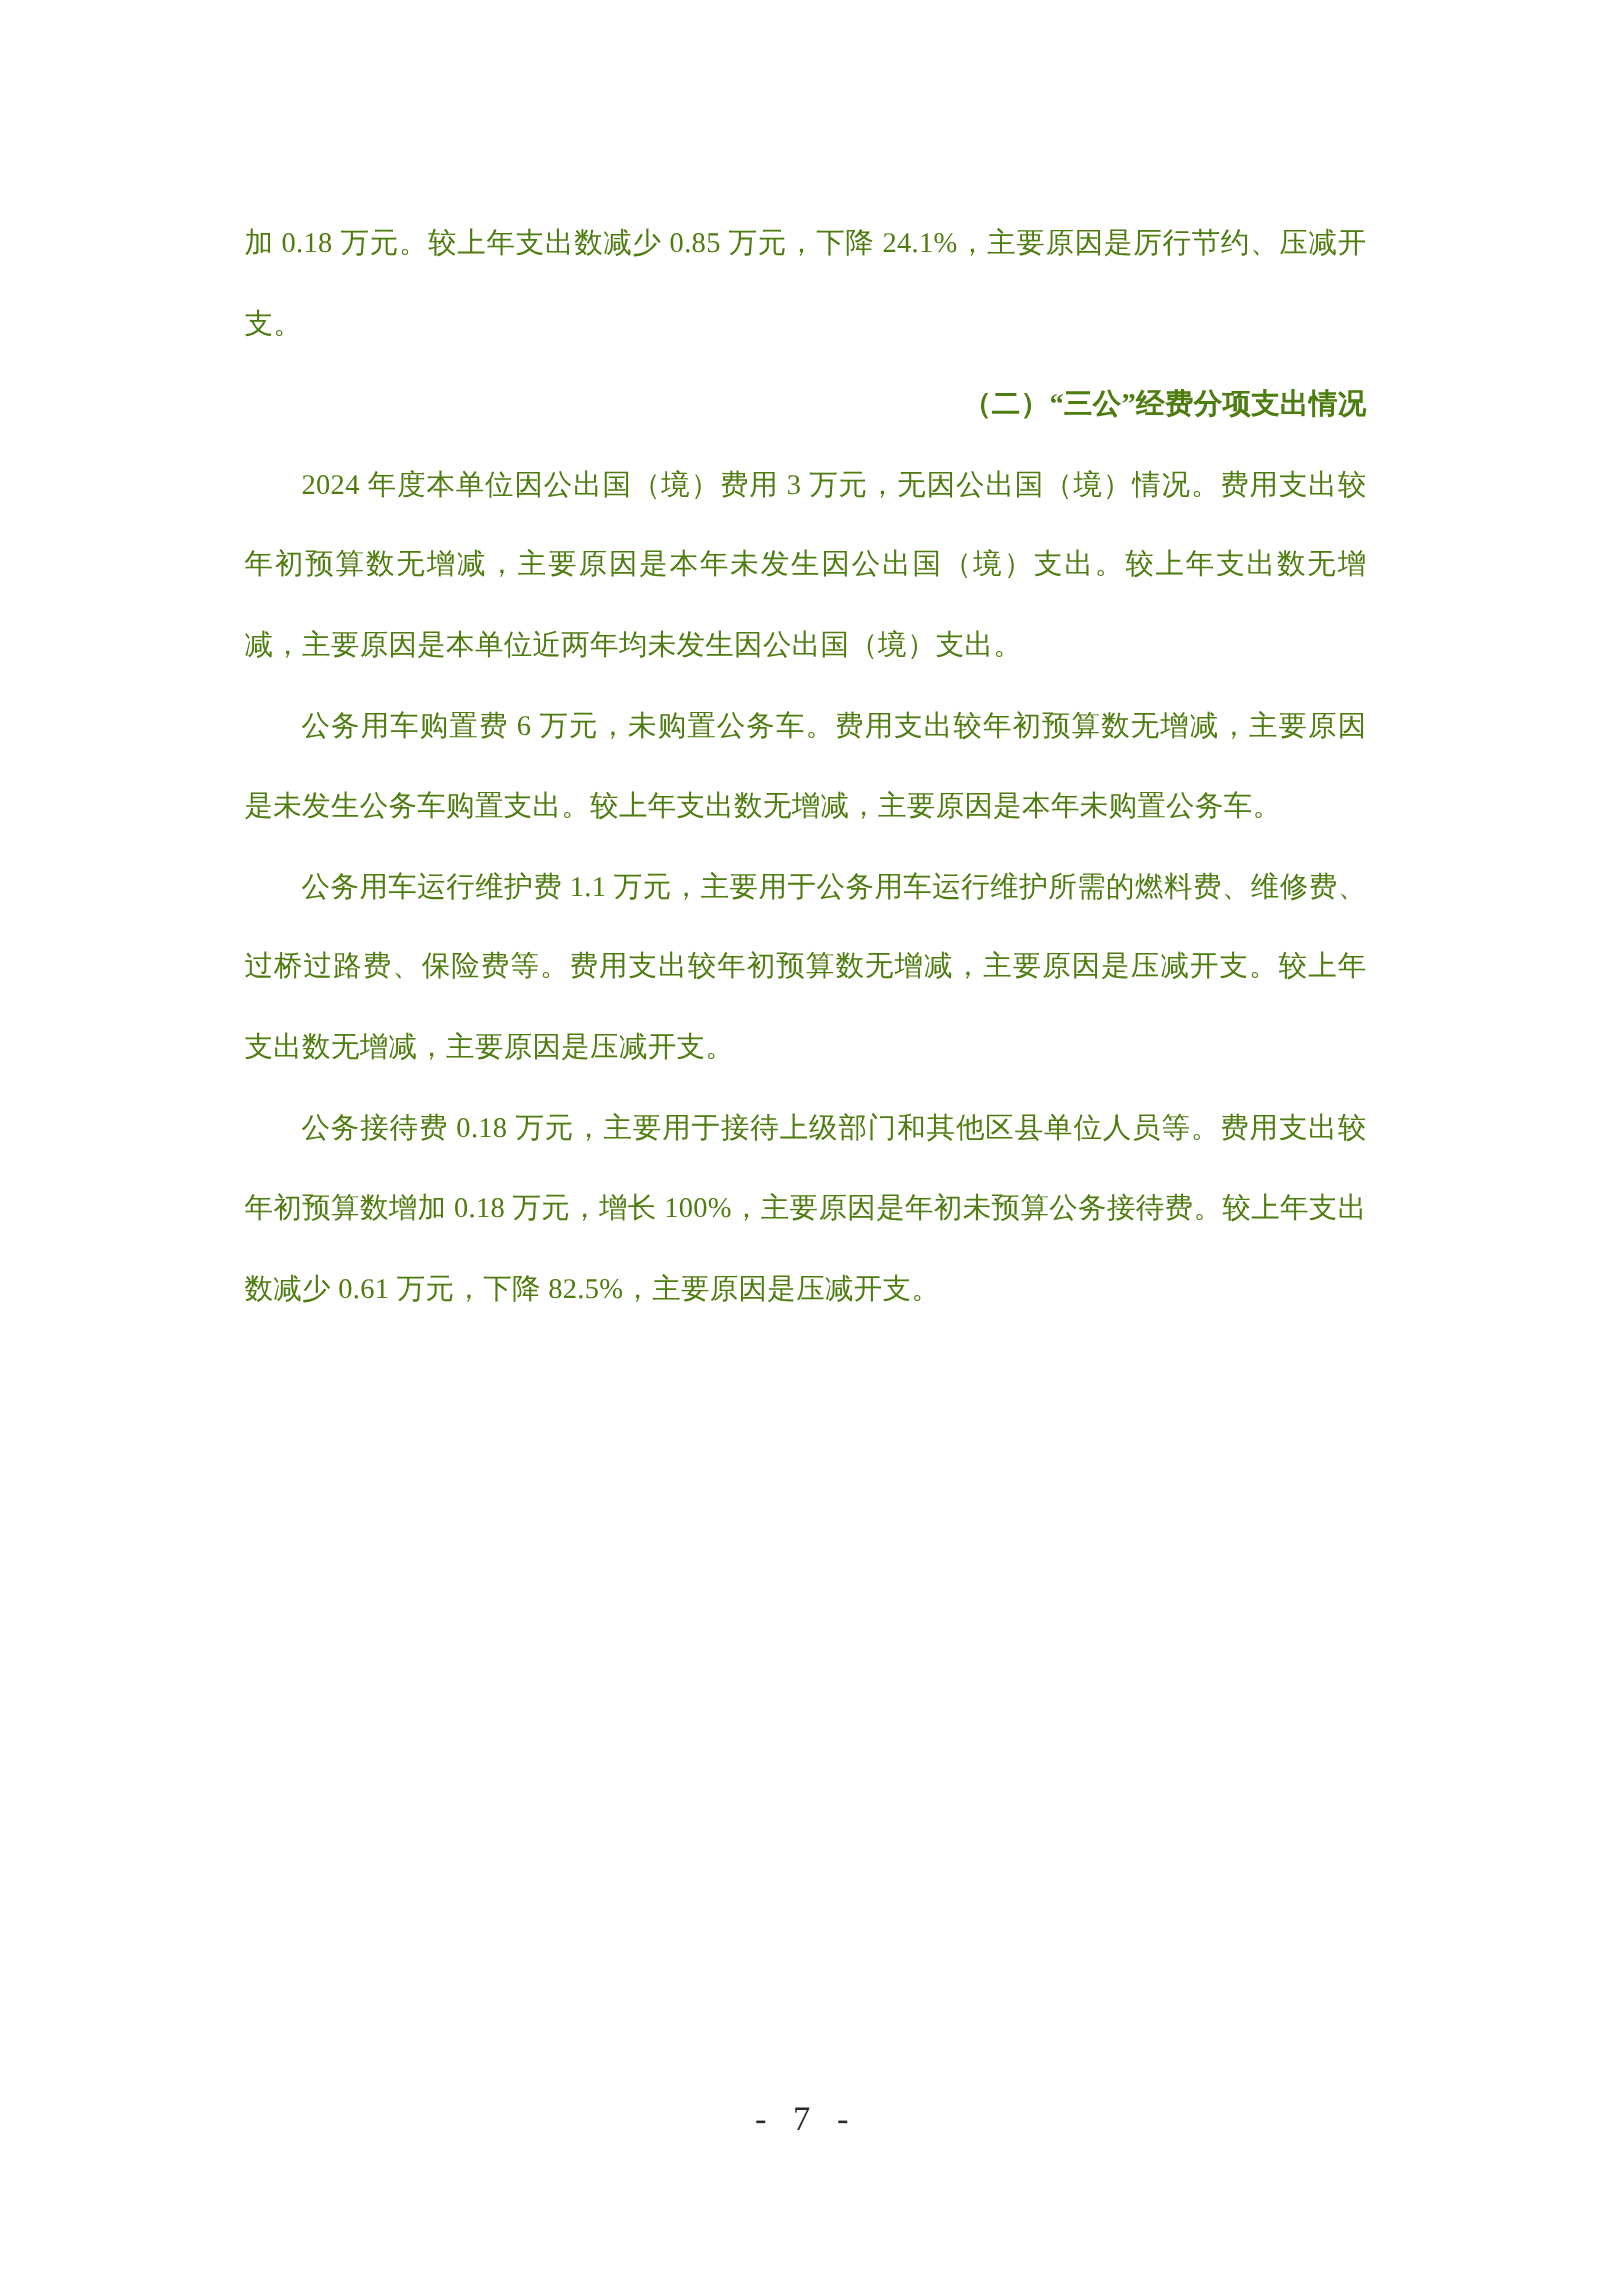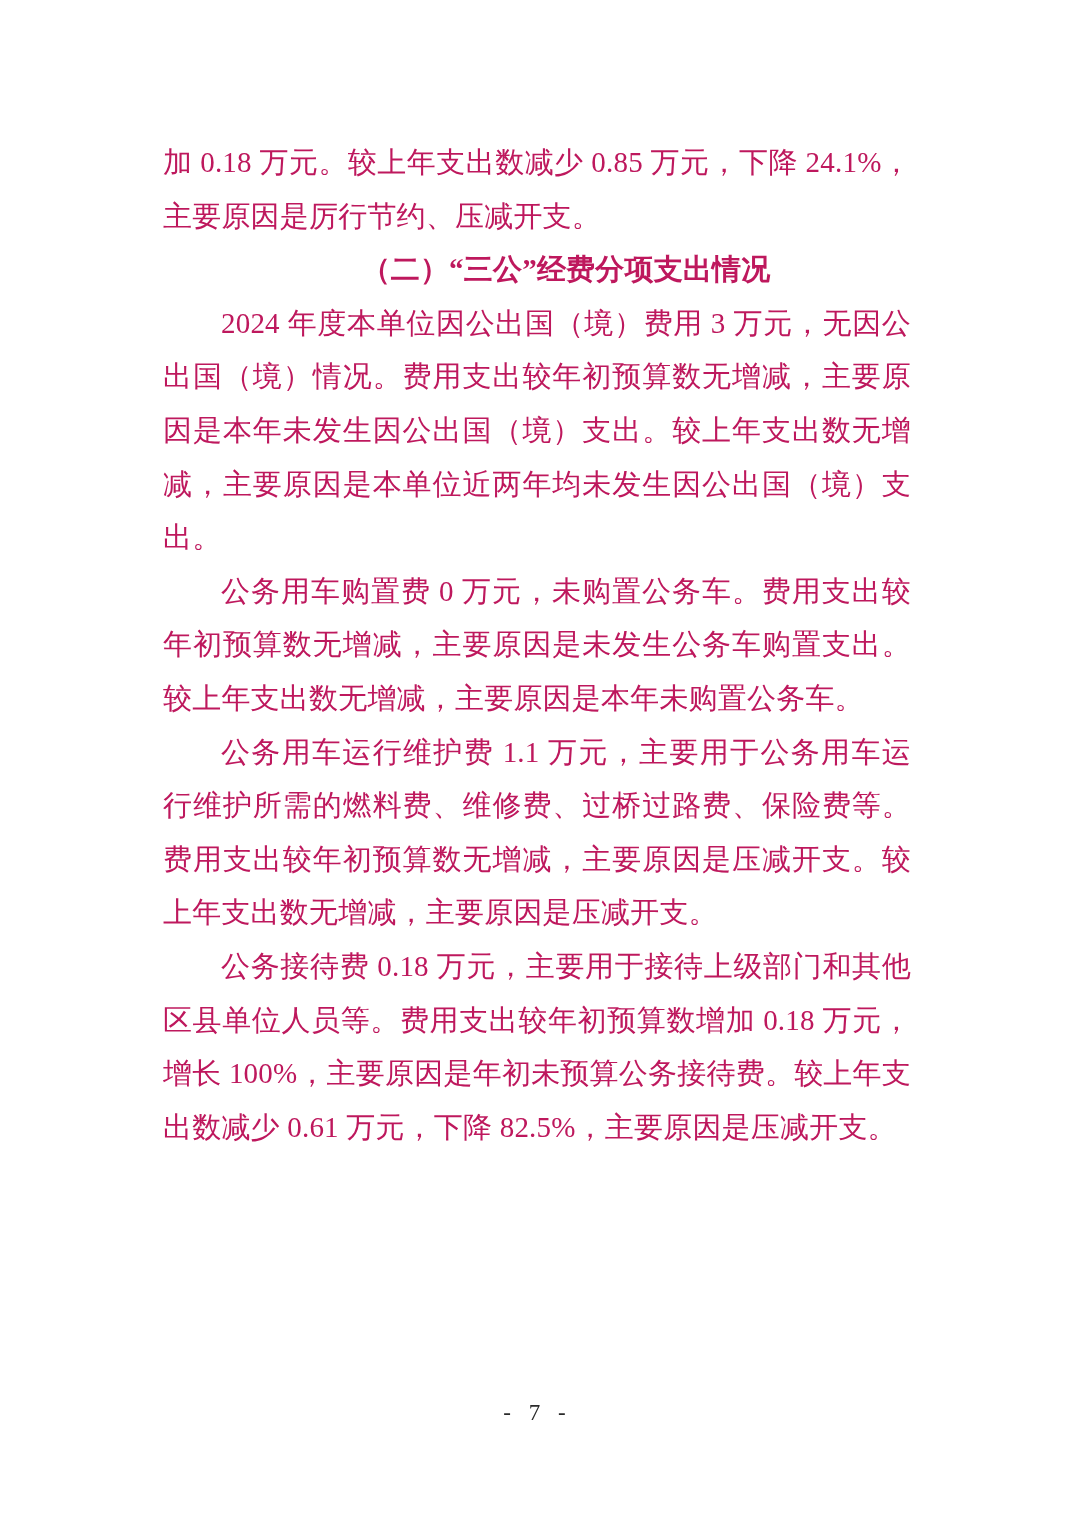--- a/index.html
+++ b/index.html
@@ -14,59 +14,59 @@
     margin: 0 auto;
     background: #ffffff;
     overflow: hidden;
     font-family: "Liberation Serif", "DejaVu Serif", serif;
   }
   .content {
     position: absolute;
     left: 163px;
     top: 136px;
     width: 748px;
-    color: #be185d;
-    font-size: 29px;
+    color: #4d7c0f;
+    font-size: 19px;
     line-height: 53.6px;
     text-align: justify;
     letter-spacing: 0.2px;
   }
   .content p {
     margin: 0;
     padding: 0;
   }
   p.body-para {
     text-indent: 2em;
   }
   p.carryover-para {
     text-indent: 0;
   }
   p.heading-para {
     text-indent: 2em;
     font-weight: 700;
-    text-align: center;
+    text-align: right;
   }
   .footer {
     position: absolute;
     left: 0;
     width: 1075px;
     top: 1400px;
     text-align: center;
     color: #2a2a2a;
     font-size: 23px;
     letter-spacing: 6px;
   }
 </style>
 </head>
 <body>
 
 <div class="page">
   <div class="content">
     <p class="carryover-para">加 0.18 万元。较上年支出数减少 0.85 万元，下降 24.1%，主要原因是厉行节约、压减开支。</p>
     <p class="heading-para">（二）“三公”经费分项支出情况</p>
     <p class="body-para">2024 年度本单位因公出国（境）费用 3 万元，无因公出国（境）情况。费用支出较年初预算数无增减，主要原因是本年未发生因公出国（境）支出。较上年支出数无增减，主要原因是本单位近两年均未发生因公出国（境）支出。</p>
-    <p class="body-para">公务用车购置费 0 万元，未购置公务车。费用支出较年初预算数无增减，主要原因是未发生公务车购置支出。较上年支出数无增减，主要原因是本年未购置公务车。</p>
+    <p class="body-para">公务用车购置费 6 万元，未购置公务车。费用支出较年初预算数无增减，主要原因是未发生公务车购置支出。较上年支出数无增减，主要原因是本年未购置公务车。</p>
     <p class="body-para">公务用车运行维护费 1.1 万元，主要用于公务用车运行维护所需的燃料费、维修费、过桥过路费、保险费等。费用支出较年初预算数无增减，主要原因是压减开支。较上年支出数无增减，主要原因是压减开支。</p>
     <p class="body-para">公务接待费 0.18 万元，主要用于接待上级部门和其他区县单位人员等。费用支出较年初预算数增加 0.18 万元，增长 100%，主要原因是年初未预算公务接待费。较上年支出数减少 0.61 万元，下降 82.5%，主要原因是压减开支。</p>
   </div>
 
   <div class="footer">- 7 -</div>
 </div>
 
 </body></html>

